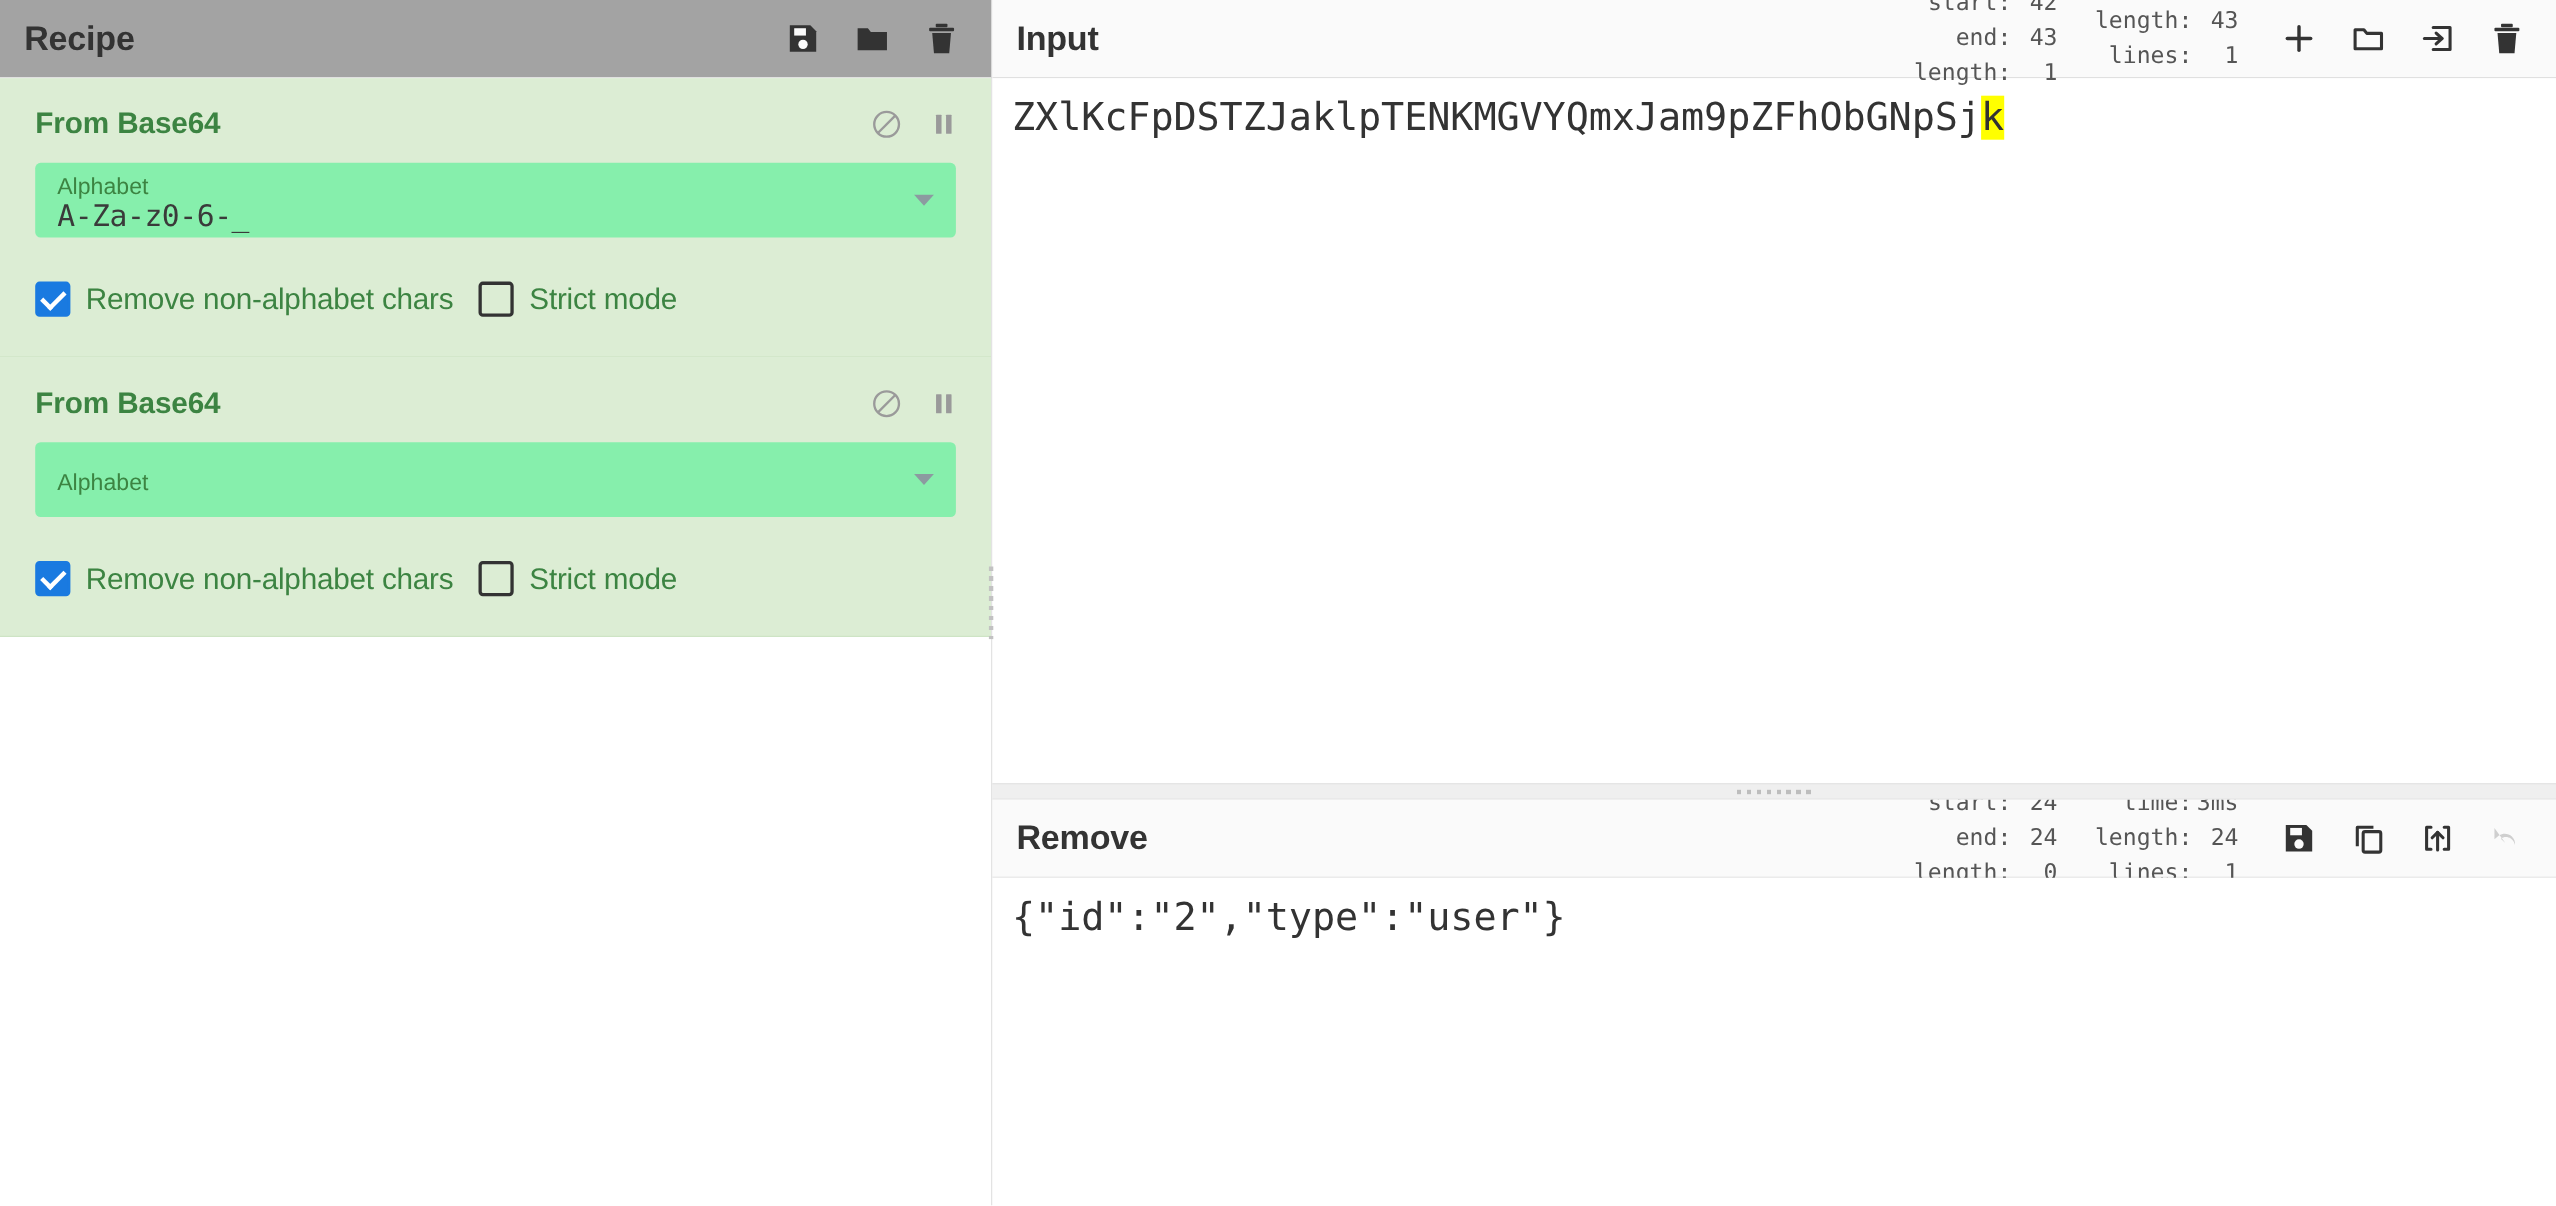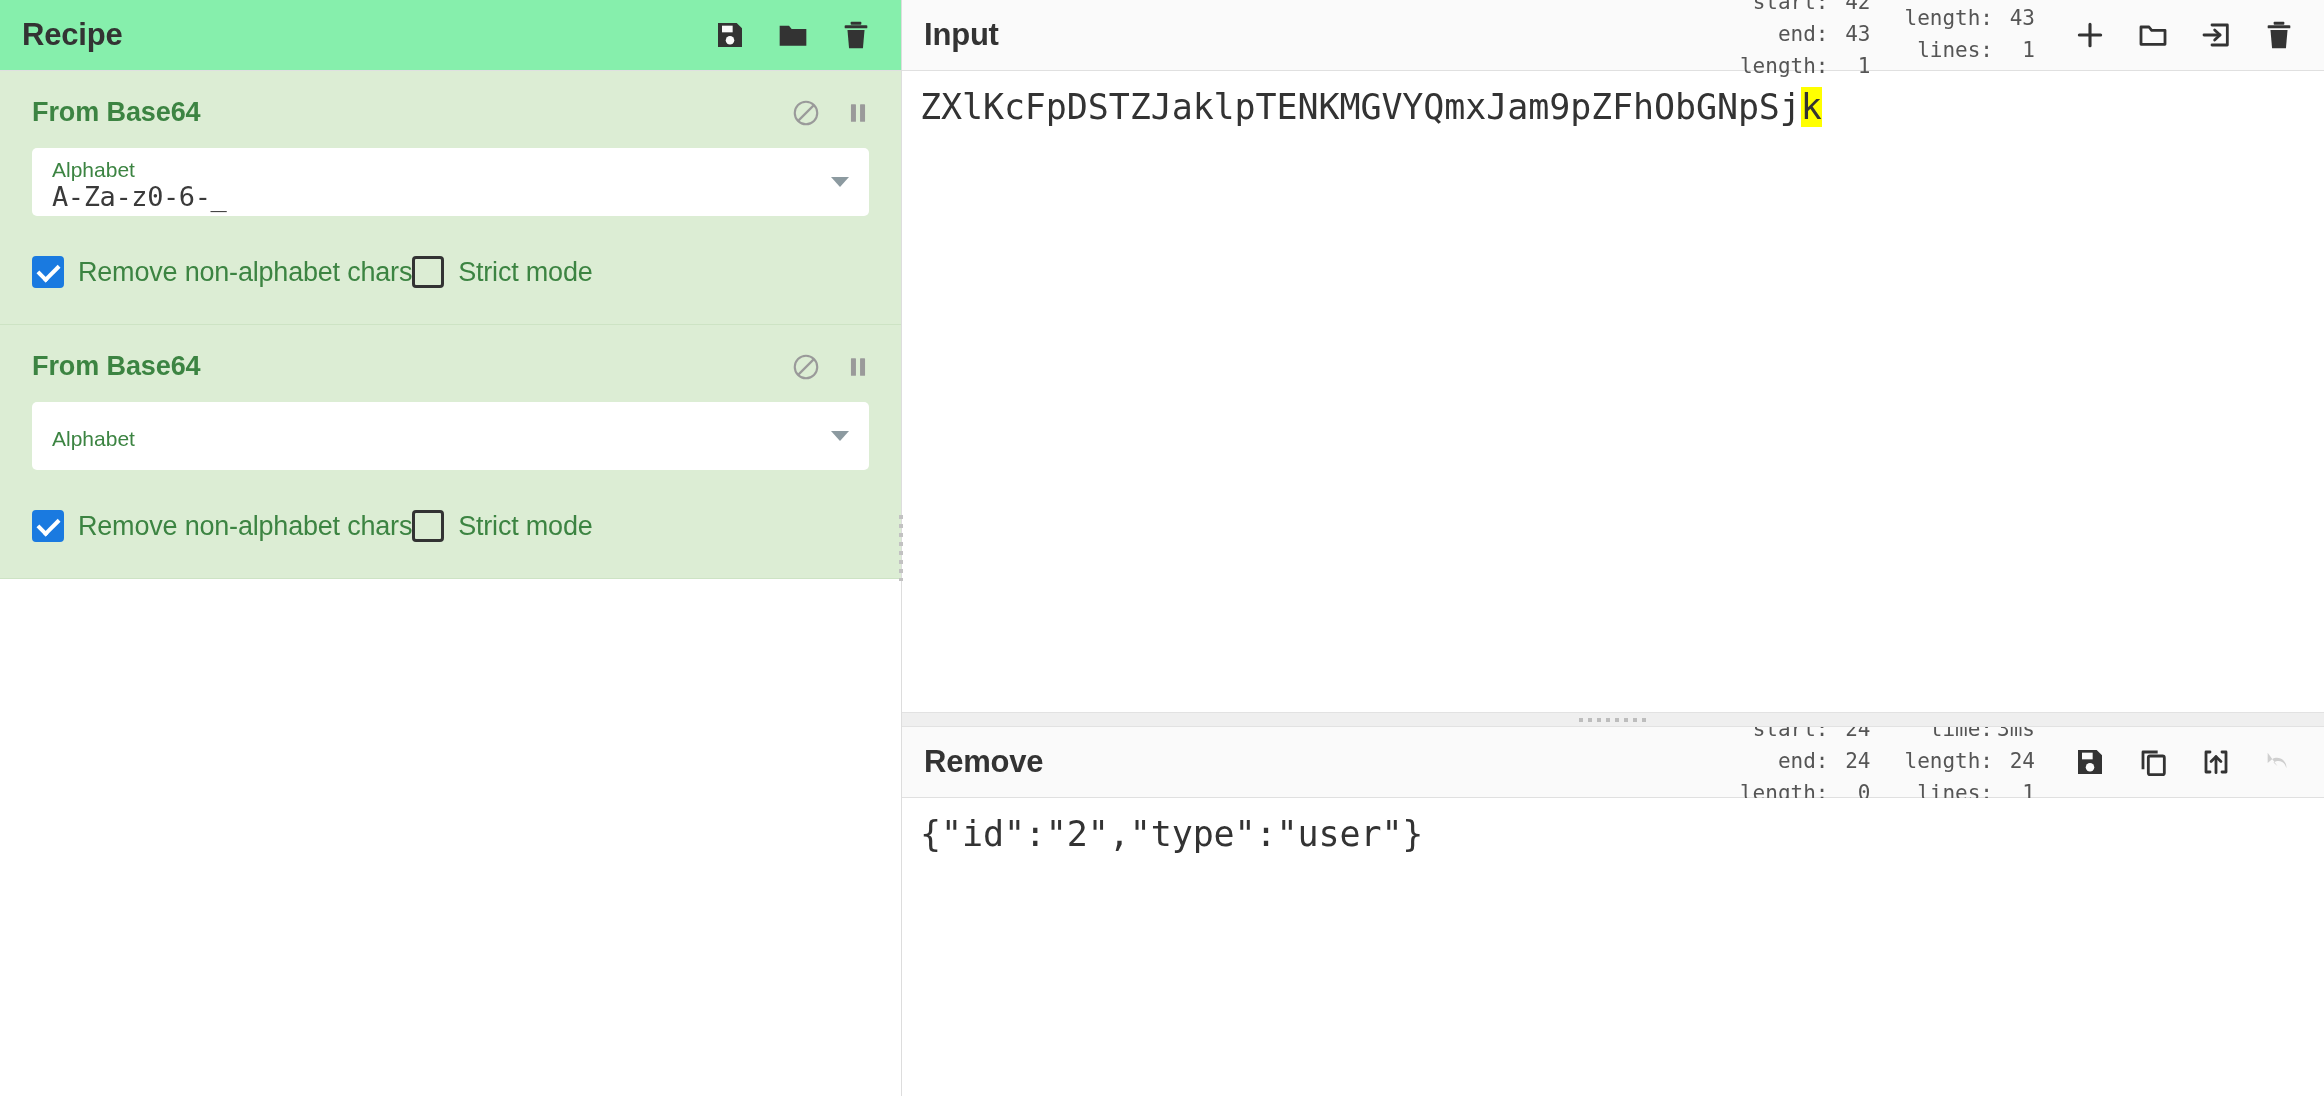--- a/index.html
+++ b/index.html
@@ -26,21 +26,21 @@
     background: #ffffff;
     border-right: 1px solid #dddddd;
     display: flex;
     flex-direction: column;
     position: relative;
   }
 
   .pane-title-bar {
     height: 71px;
     min-height: 71px;
-    background: #86efac;
+    background: #a3a3a3;
     border-bottom: 1px solid #e0e0e0;
     display: flex;
     align-items: center;
     padding: 0 28px 0 22px;
   }
 
   .pane-title {
     font-size: 31px;
     font-weight: bold;
     color: #333333;
@@ -108,21 +108,21 @@
     cursor: pointer;
   }
 
   
   .arg-row {
     padding: 12px 32px 0 32px;
   }
 
   .select-field {
     position: relative;
-    background: #ffffff;
+    background: #86efac;
     border-radius: 5px;
     height: 68px;
     padding: 7px 46px 0 20px;
     display: flex;
     flex-direction: column;
     justify-content: center;
     cursor: pointer;
   }
 
   .select-label {
@@ -149,20 +149,21 @@
     border-left: 9px solid transparent;
     border-right: 9px solid transparent;
     border-top: 10px solid #8c9aa0;
   }
 
   
   .checkbox-row {
     display: flex;
     align-items: center;
     padding: 40px 20px 0 32px;
+    gap: 23px;
   }
 
   .checkbox-item {
     display: flex;
     align-items: center;
     cursor: pointer;
     gap: 14px;
   }
   .checkbox-item.second { }
 

